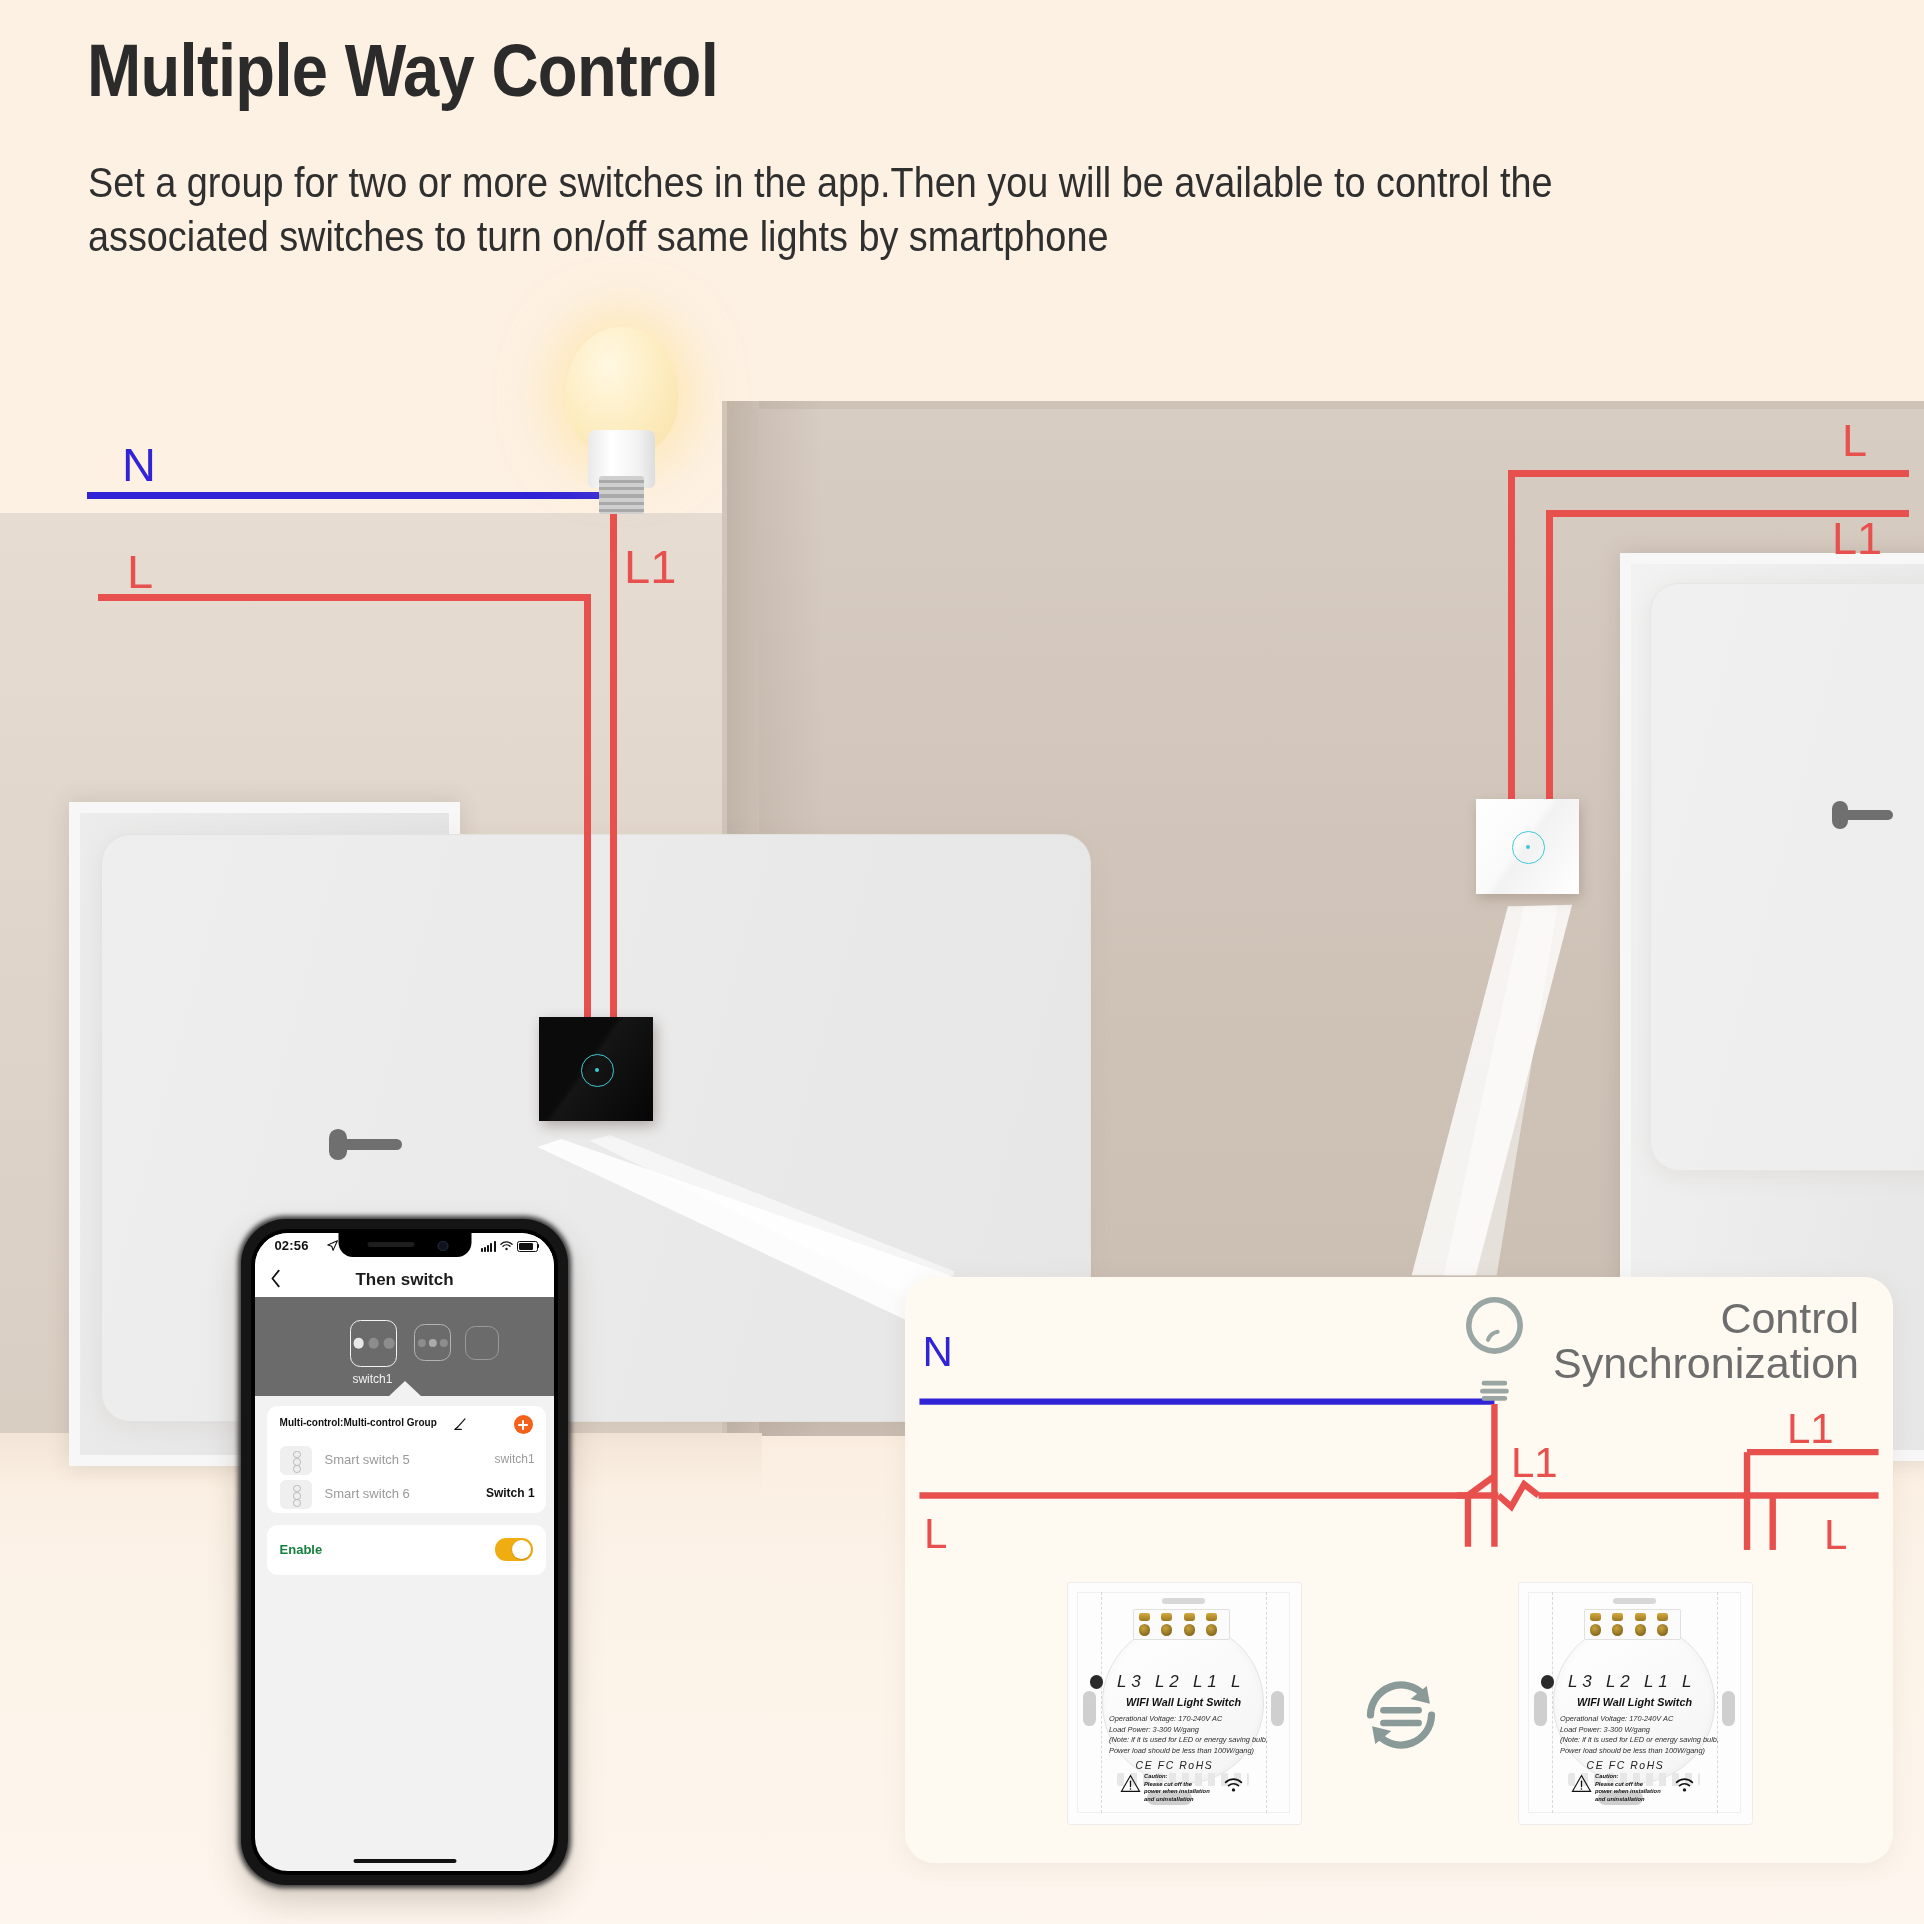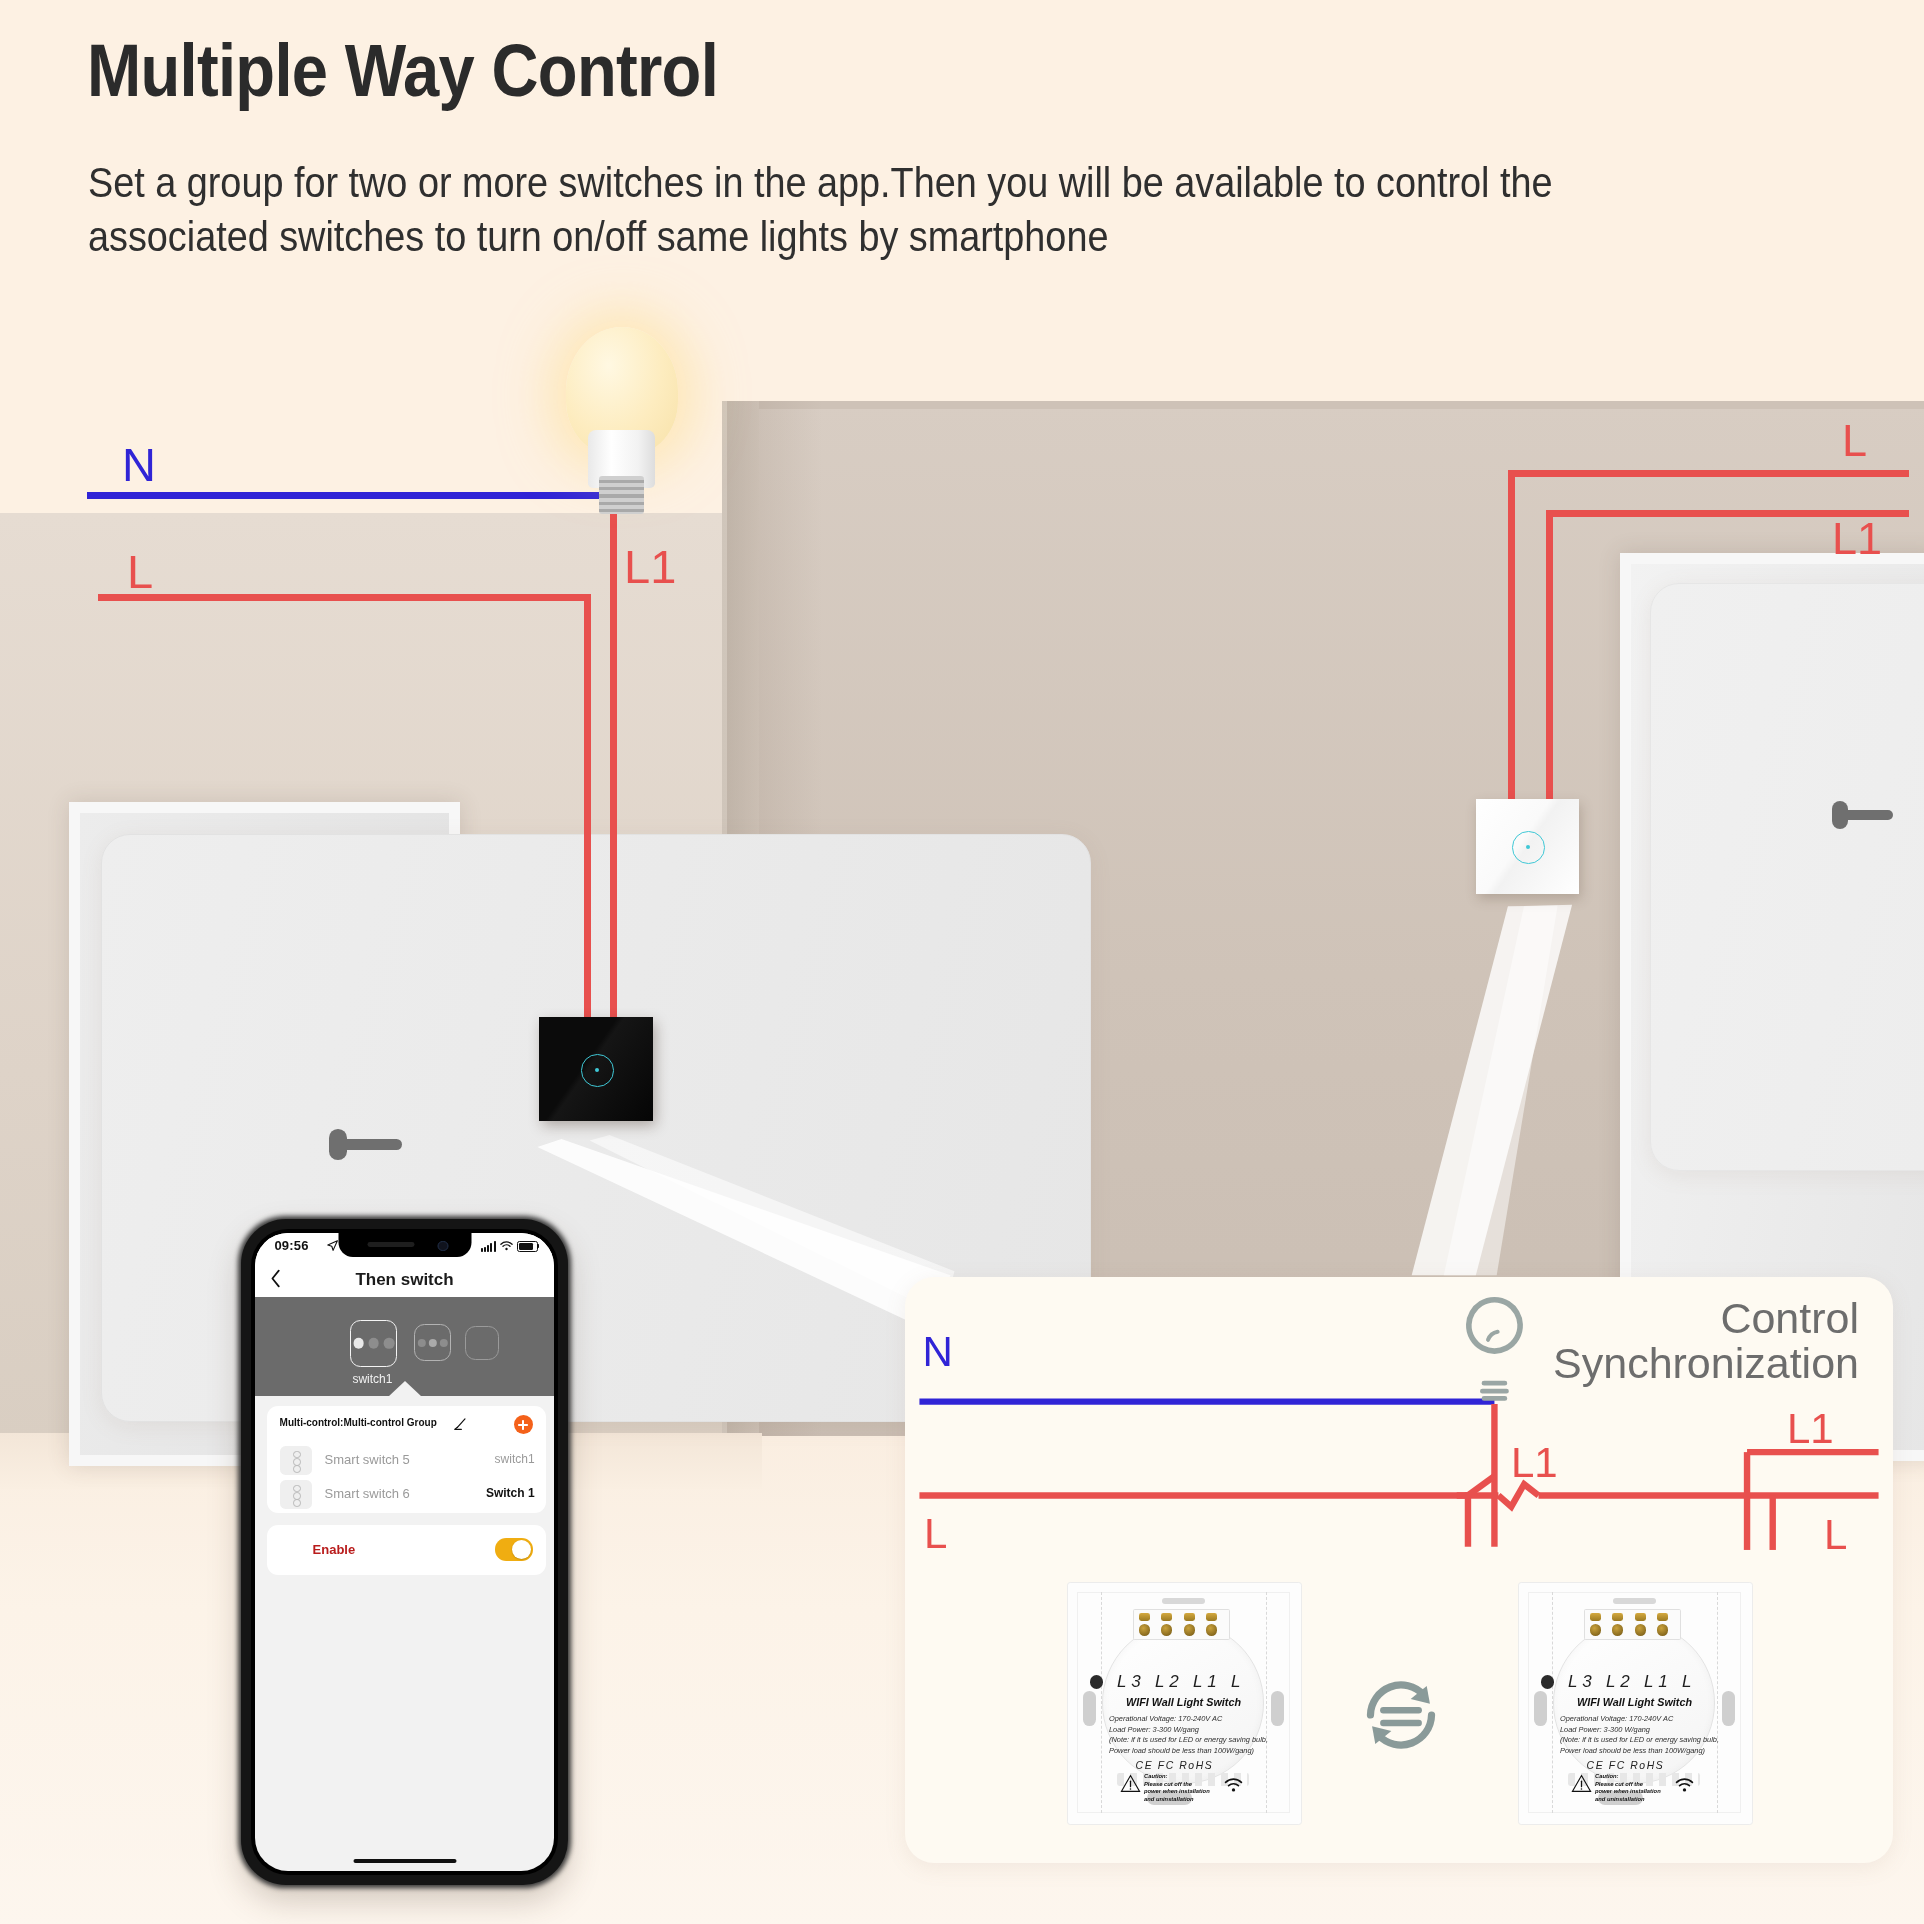--- a/index.html
+++ b/index.html
@@ -160,21 +160,21 @@
   .grp-add:before,.grp-add:after{content:"";position:absolute;background:#fff;border-radius:0.8px;}
   .grp-add:before{left:4.8px;top:8.8px;width:9.6px;height:1.9px;}
   .grp-add:after{left:8.7px;top:4.8px;width:1.9px;height:9.6px;}
   .row{position:absolute;left:13px;width:255px;height:32px;}
   .row-ico{position:absolute;left:0;top:1.6px;width:32px;height:29px;border-radius:5.6px;background:#efefef;}
   .row-ico i{position:absolute;left:13.6px;width:5.6px;height:5.6px;border-radius:50%;border:1px solid #b9b9b9;display:block;}
   .row-label{position:absolute;left:45px;top:7.2px;font-size:13px;color:#9a9a9a;}
   .row-val{position:absolute;right:0;top:8px;font-size:12px;color:#9a9a9a;text-align:right;}
   .row-val.bold{color:#111;font-weight:bold;}
   .card-enable{left:11.2px;top:292px;width:279px;height:50px;}
-  .en-label{position:absolute;left:13px;top:17px;font-size:13px;font-weight:bold;color:#b91c1c;margin-left:33px;}
+  .en-label{position:absolute;left:13px;top:17px;font-size:13px;font-weight:bold;color:#15803d;}
   .en-toggle{position:absolute;right:13px;top:13px;width:38px;height:22.5px;border-radius:11.2px;background:#f0ad11;}
   .en-toggle i{position:absolute;right:1.6px;top:1.6px;width:19px;height:19px;border-radius:50%;background:#fff;display:block;box-shadow:0 0.8px 1.6px rgba(0,0,0,.2);}
   .home-ind{position:absolute;left:50%;bottom:8px;transform:translateX(-50%);width:103px;height:4px;border-radius:2.4px;background:#111;}
 
   
   .panel{
     position:absolute;left:905px;top:1277px;width:988px;height:586px;
     background:#fefaf2;border-radius:29px;
     box-shadow:0 4.8px 21px rgba(150,120,95,.10);
   }
@@ -280,21 +280,21 @@
   </div>
 
   <div class="hdr-title">Multiple Way Control</div>
   <div class="hdr-sub">Set a group for two or more switches in the app.Then you will be available to control the associated switches to turn on/off same lights by smartphone</div>
 
   <div class="phone">
     <div class="phone-inner">
       <div class="screen">
 
         <div class="statusbar">
-          <div class="sb-time">09:56</div>
+          <div class="sb-time">02:56</div>
           <div class="sb-loc">
             <svg width="11.2" height="11.2" viewBox="0 0 14 14">
                 <path d="M13 1 L1 6.2 L6 7.8 L7.6 13 Z" fill="none" stroke="#111" stroke-width="1.4" stroke-linejoin="round"></path>
               </svg>
           </div>
           <div class="sb-right">
             <span class="sig">
                 <i style="height:3.2px"></i>
                 <i style="height:4.8px"></i>
                 <i style="height:6.8px"></i>

